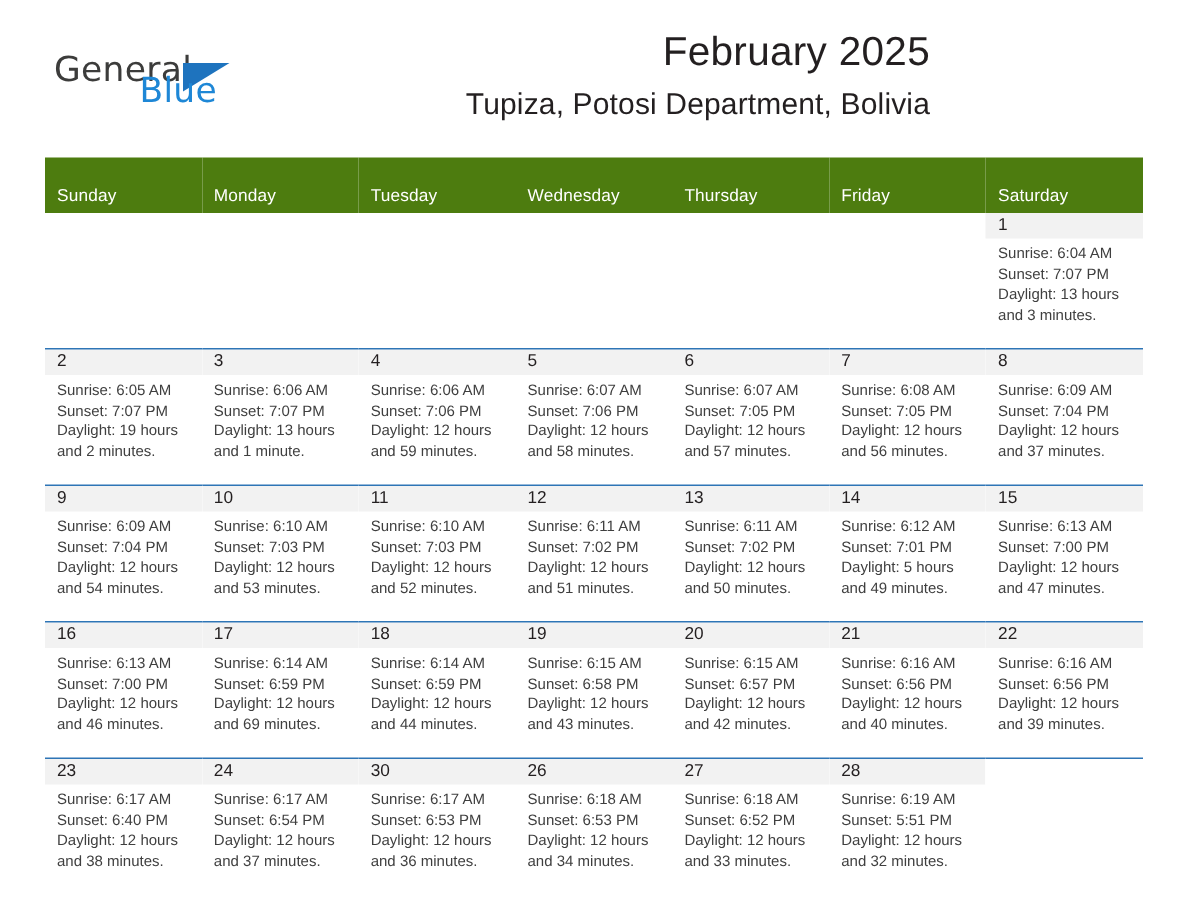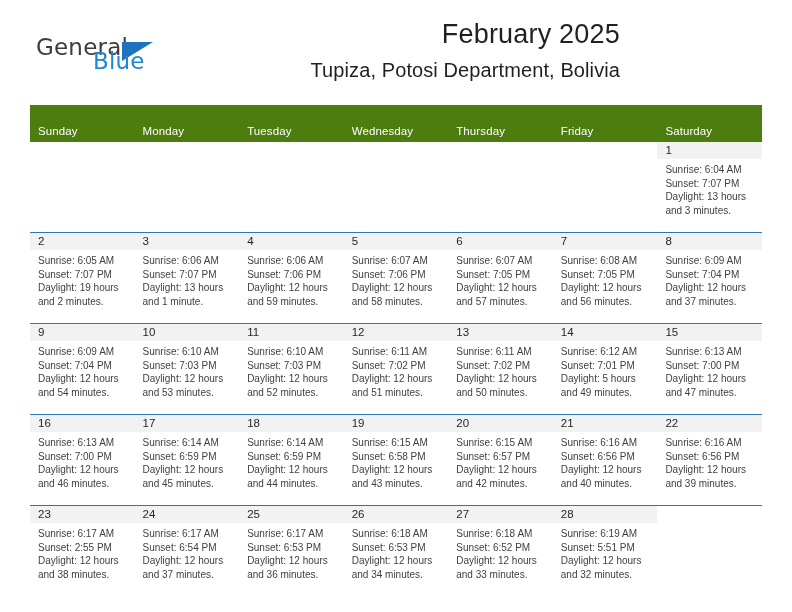--- a/index.html
+++ b/index.html
@@ -324,21 +324,21 @@
               <div>Sunrise: 6:13 AM</div>
               <div>Sunset: 7:00 PM</div>
               <div class="daylight">Daylight: 12 hours and 46 minutes.</div>
             </div>
           </td>
           <td>
             <div class="daynum">17</div>
             <div class="details">
               <div>Sunrise: 6:14 AM</div>
               <div>Sunset: 6:59 PM</div>
-              <div class="daylight">Daylight: 12 hours and 45 minutes.</div>
+              <div class="daylight">Daylight: 12 hours and 69 minutes.</div>
             </div>
           </td>
           <td>
             <div class="daynum">18</div>
             <div class="details">
               <div>Sunrise: 6:14 AM</div>
               <div>Sunset: 6:59 PM</div>
               <div class="daylight">Daylight: 12 hours and 44 minutes.</div>
             </div>
           </td>
@@ -373,34 +373,34 @@
               <div>Sunset: 6:56 PM</div>
               <div class="daylight">Daylight: 12 hours and 39 minutes.</div>
             </div>
           </td>
         </tr>
         <tr class="week-5">
           <td>
             <div class="daynum">23</div>
             <div class="details">
               <div>Sunrise: 6:17 AM</div>
-              <div>Sunset: 2:55 PM</div>
+              <div>Sunset: 6:40 PM</div>
               <div class="daylight">Daylight: 12 hours and 38 minutes.</div>
             </div>
           </td>
           <td>
             <div class="daynum">24</div>
             <div class="details">
               <div>Sunrise: 6:17 AM</div>
               <div>Sunset: 6:54 PM</div>
               <div class="daylight">Daylight: 12 hours and 37 minutes.</div>
             </div>
           </td>
           <td>
-            <div class="daynum">25</div>
+            <div class="daynum">30</div>
             <div class="details">
               <div>Sunrise: 6:17 AM</div>
               <div>Sunset: 6:53 PM</div>
               <div class="daylight">Daylight: 12 hours and 36 minutes.</div>
             </div>
           </td>
           <td>
             <div class="daynum">26</div>
             <div class="details">
               <div>Sunrise: 6:18 AM</div>

